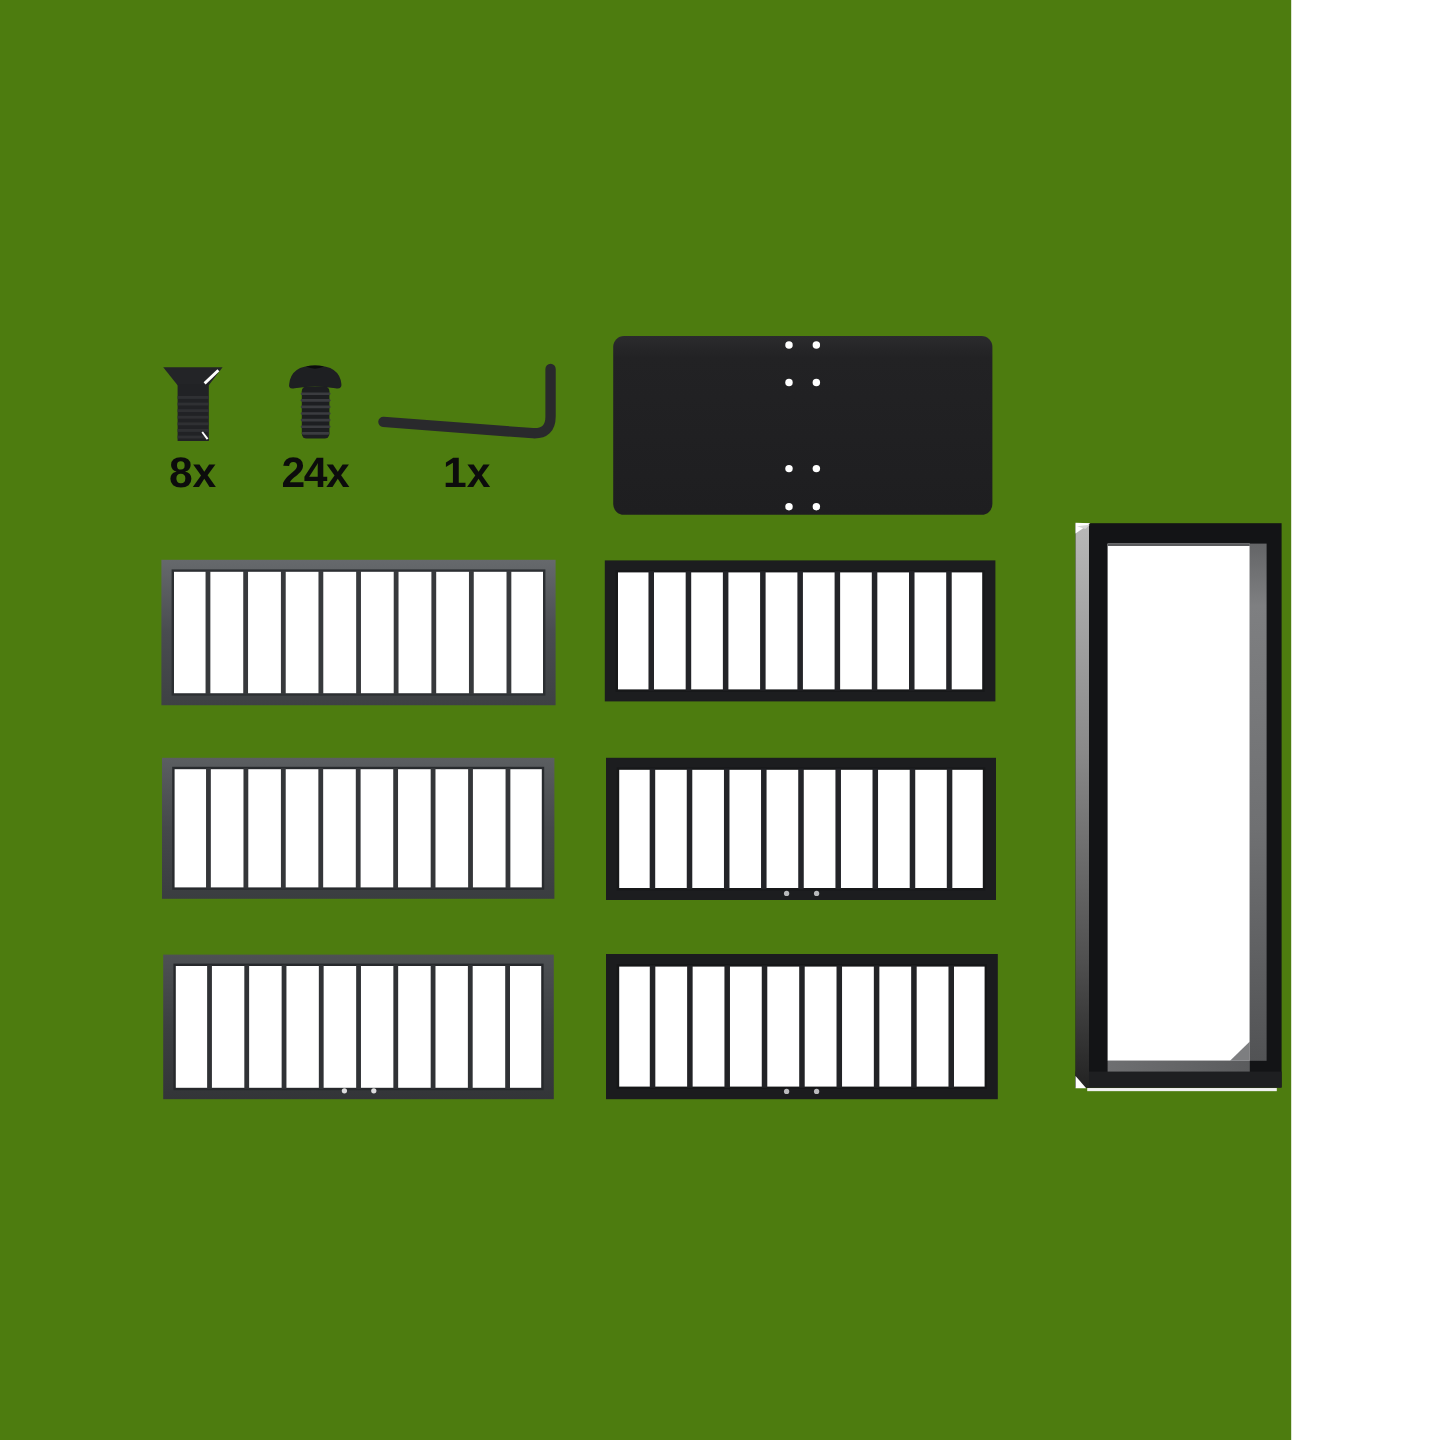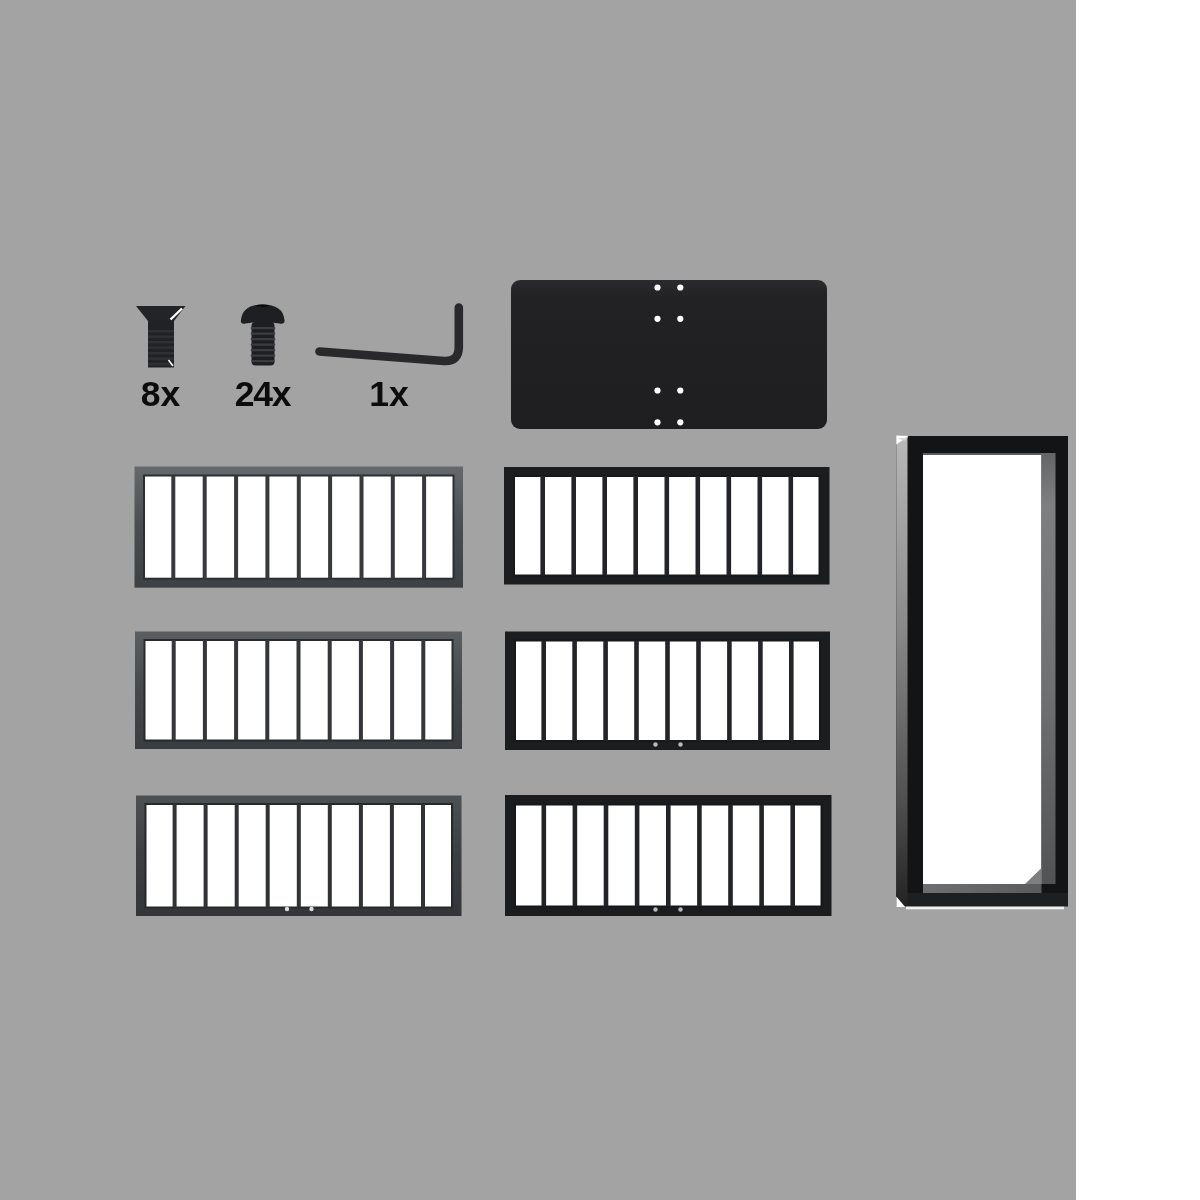--- a/index.html
+++ b/index.html
@@ -1,16 +1,16 @@
 <!DOCTYPE html>
 <html><head>
 <meta charset="utf-8">
 <style>
   html, body { margin: 0; padding: 0; background: #ffffff; }
-  .stage { position: relative; width: 1076px; height: 1200px; background: #a3a3a3; overflow: hidden; }
+  .stage { position: relative; width: 1076px; height: 1200px; background: #4d7c0f; overflow: hidden; }
   text { font-family: "Liberation Sans", sans-serif; }
 </style>
 </head>
 <body>
 <div class="stage">
 <svg width="1200" height="1200" viewBox="0 0 1200 1200" xmlns="http://www.w3.org/2000/svg">
 <defs>
 <linearGradient id="plateGrad" x1="0" y1="0" x2="0" y2="1">
   <stop offset="0" stop-color="#2b2b2d"></stop>
   <stop offset="0.12" stop-color="#222224"></stop>

